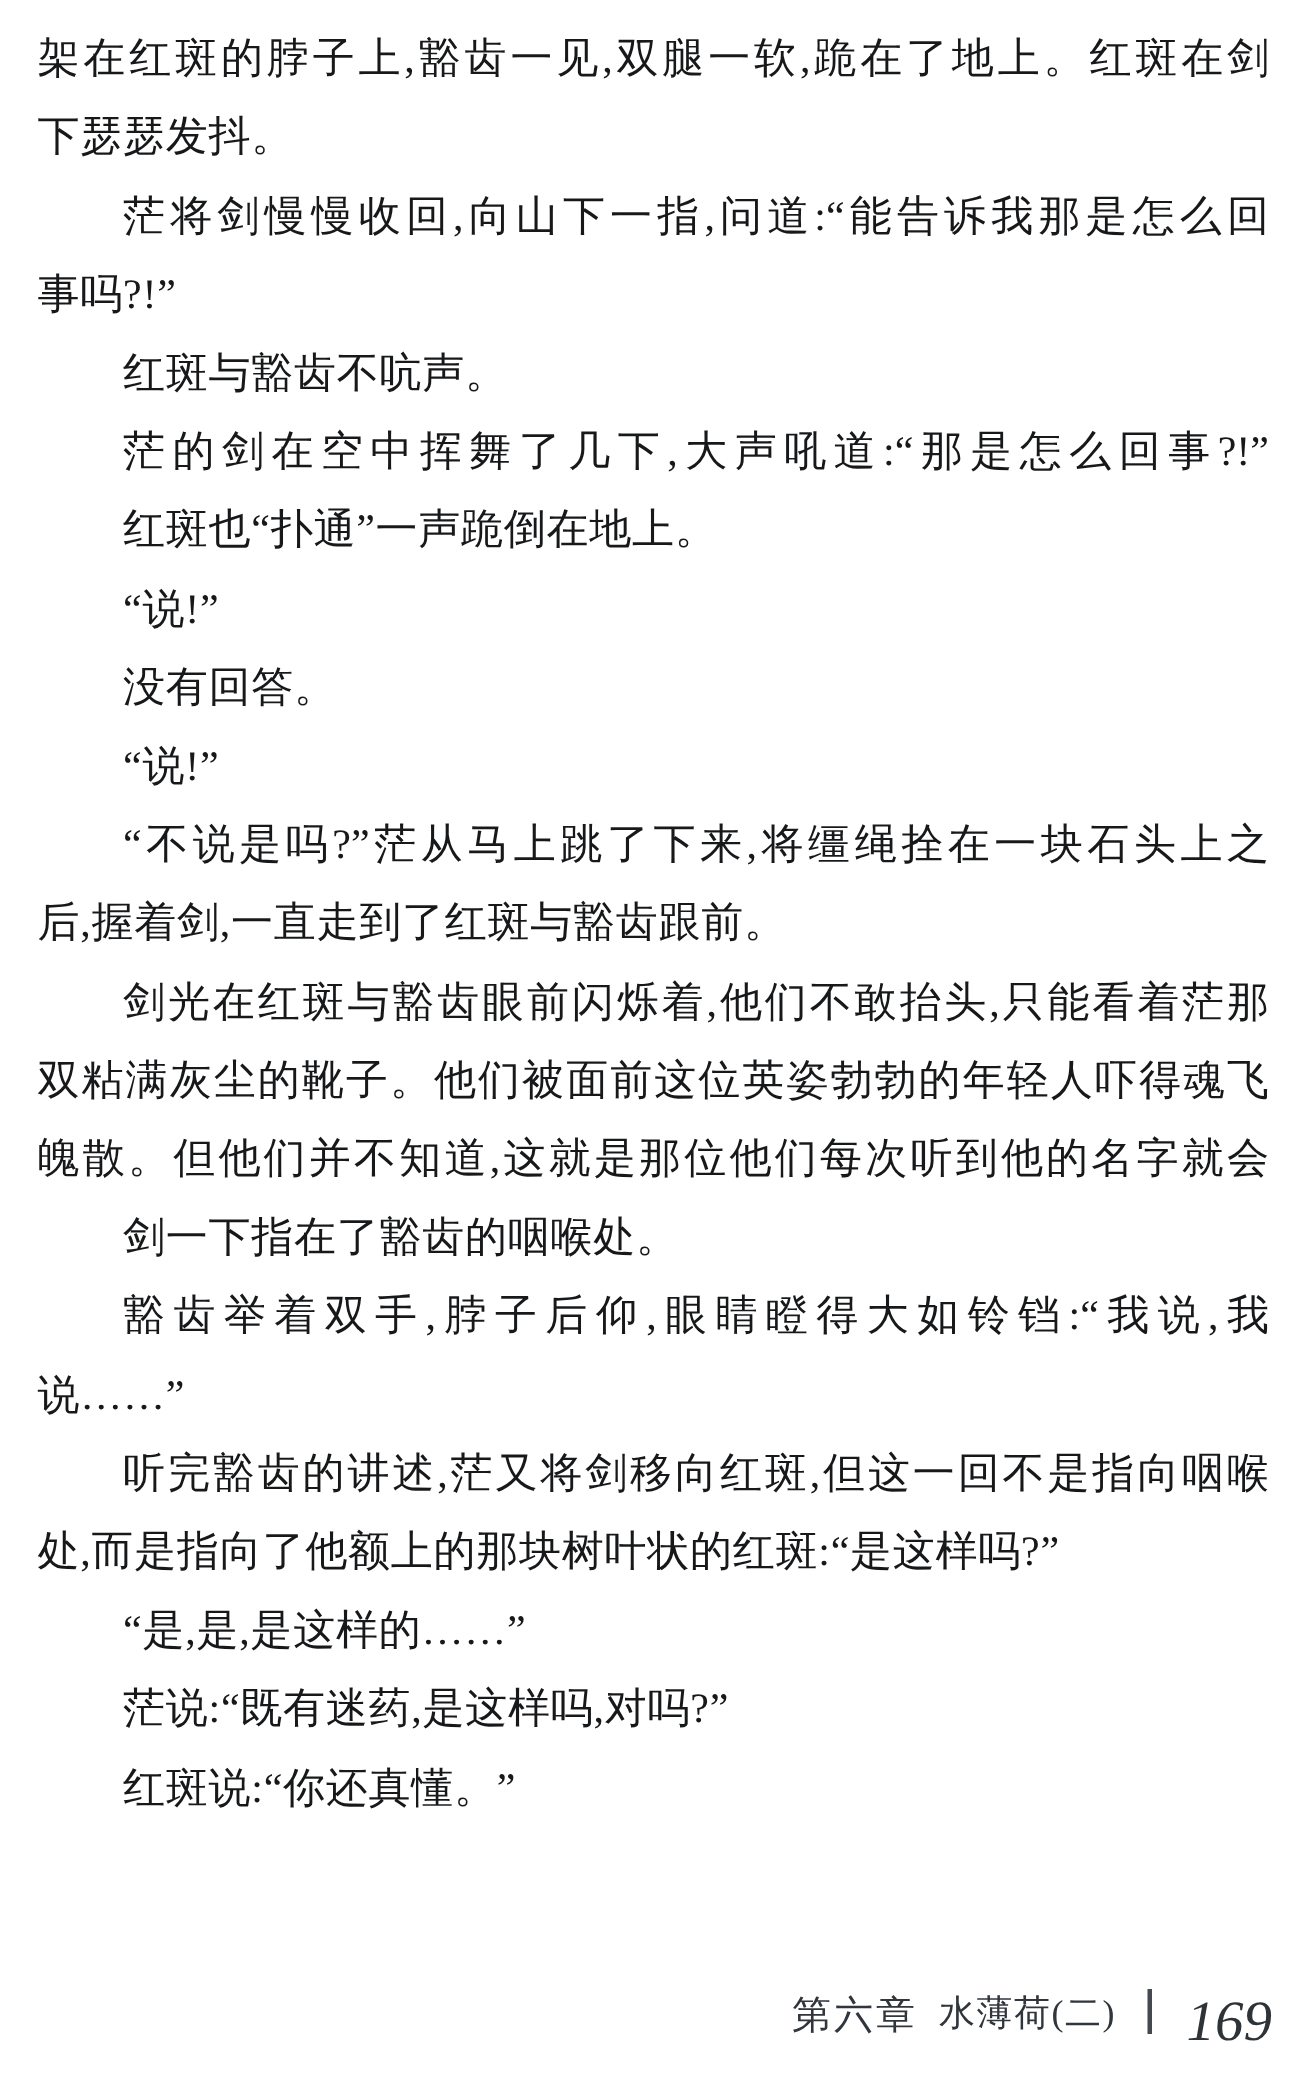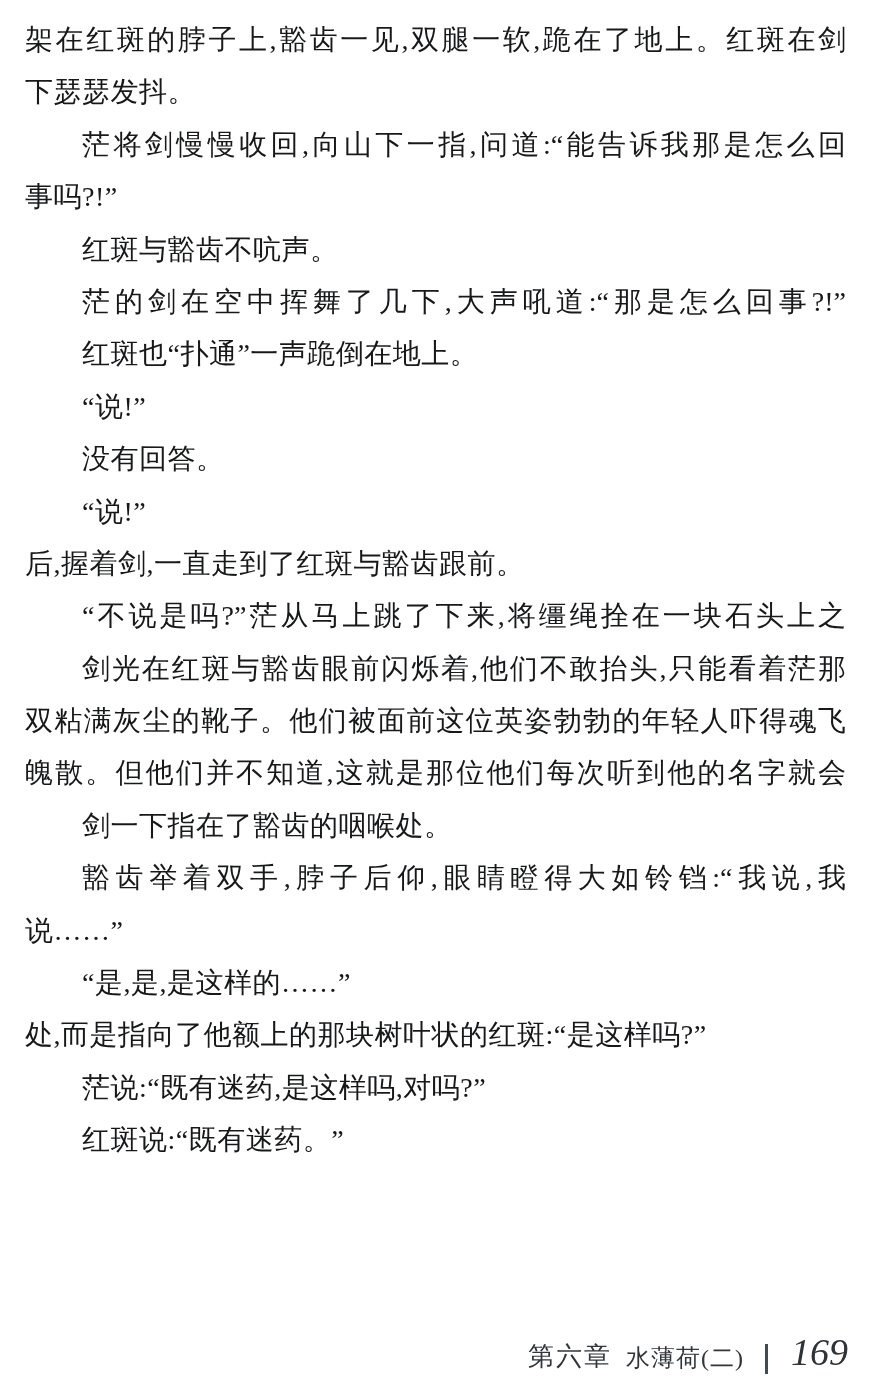--- a/index.html
+++ b/index.html
@@ -39,21 +39,21 @@
     text-align-last: justify;
     text-justify: inter-character;
     letter-spacing: 0;
   }
   .footer {
     position: absolute;
     right: 24px;
     top: 1326px;
     height: 48px;
     display: flex;
-    align-items: flex-end;
+    align-items: flex-start;
     color: #31363c;
   }
   .footer .chapter {
     font-size: 26px;
     letter-spacing: 2px;
   }
   .footer .title {
     font-size: 24px;
     letter-spacing: 1px;
     margin-left: 14px;
@@ -81,32 +81,33 @@
       <div class="line j">架在红斑的脖子上,豁齿一见,双腿一软,跪在了地上。红斑在剑</div>
       <div class="line">下瑟瑟发抖。</div>
       <div class="line j indent">茫将剑慢慢收回,向山下一指,问道:“能告诉我那是怎么回</div>
       <div class="line">事吗?!”</div>
       <div class="line indent">红斑与豁齿不吭声。</div>
       <div class="line j indent">茫的剑在空中挥舞了几下,大声吼道:“那是怎么回事?!”</div>
       <div class="line indent">红斑也“扑通”一声跪倒在地上。</div>
       <div class="line indent">“说!”</div>
       <div class="line indent">没有回答。</div>
       <div class="line indent">“说!”</div>
+      <div class="line j indent">“不说是吗?”茫从马上跳了下来,将缰绳拴在一块石头上之</div>
       <div class="line">后,握着剑,一直走到了红斑与豁齿跟前。</div>
-      <div class="line j indent">“不说是吗?”茫从马上跳了下来,将缰绳拴在一块石头上之</div>
       <div class="line j indent">剑光在红斑与豁齿眼前闪烁着,他们不敢抬头,只能看着茫那</div>
       <div class="line j">双粘满灰尘的靴子。他们被面前这位英姿勃勃的年轻人吓得魂飞</div>
       <div class="line j">魄散。但他们并不知道,这就是那位他们每次听到他的名字就会</div>
       <div class="line indent">剑一下指在了豁齿的咽喉处。</div>
       <div class="line j indent">豁齿举着双手,脖子后仰,眼睛瞪得大如铃铛:“我说,我</div>
       <div class="line">说……”</div>
+      <div class="line j indent">听完豁齿的讲述,茫又将剑移向红斑,但这一回不是指向咽喉</div>
+      <div class="line">处,而是指向了他额上的那块树叶状的红斑:“是这样吗?”</div>
       <div class="line indent">“是,是,是这样的……”</div>
-      <div class="line">处,而是指向了他额上的那块树叶状的红斑:“是这样吗?”</div>
       <div class="line indent">茫说:“既有迷药,是这样吗,对吗?”</div>
-      <div class="line indent">红斑说:“既有迷药。”</div>
+      <div class="line indent">红斑说:“你还真懂。”</div>
     </div>
   <div class="footer">
     <span class="chapter">第六章</span>
     <span class="title">水薄荷(二)</span>
     <span class="sep"></span>
     <span class="pagenum">169</span>
   </div>
 </div>
 
 </body></html>

